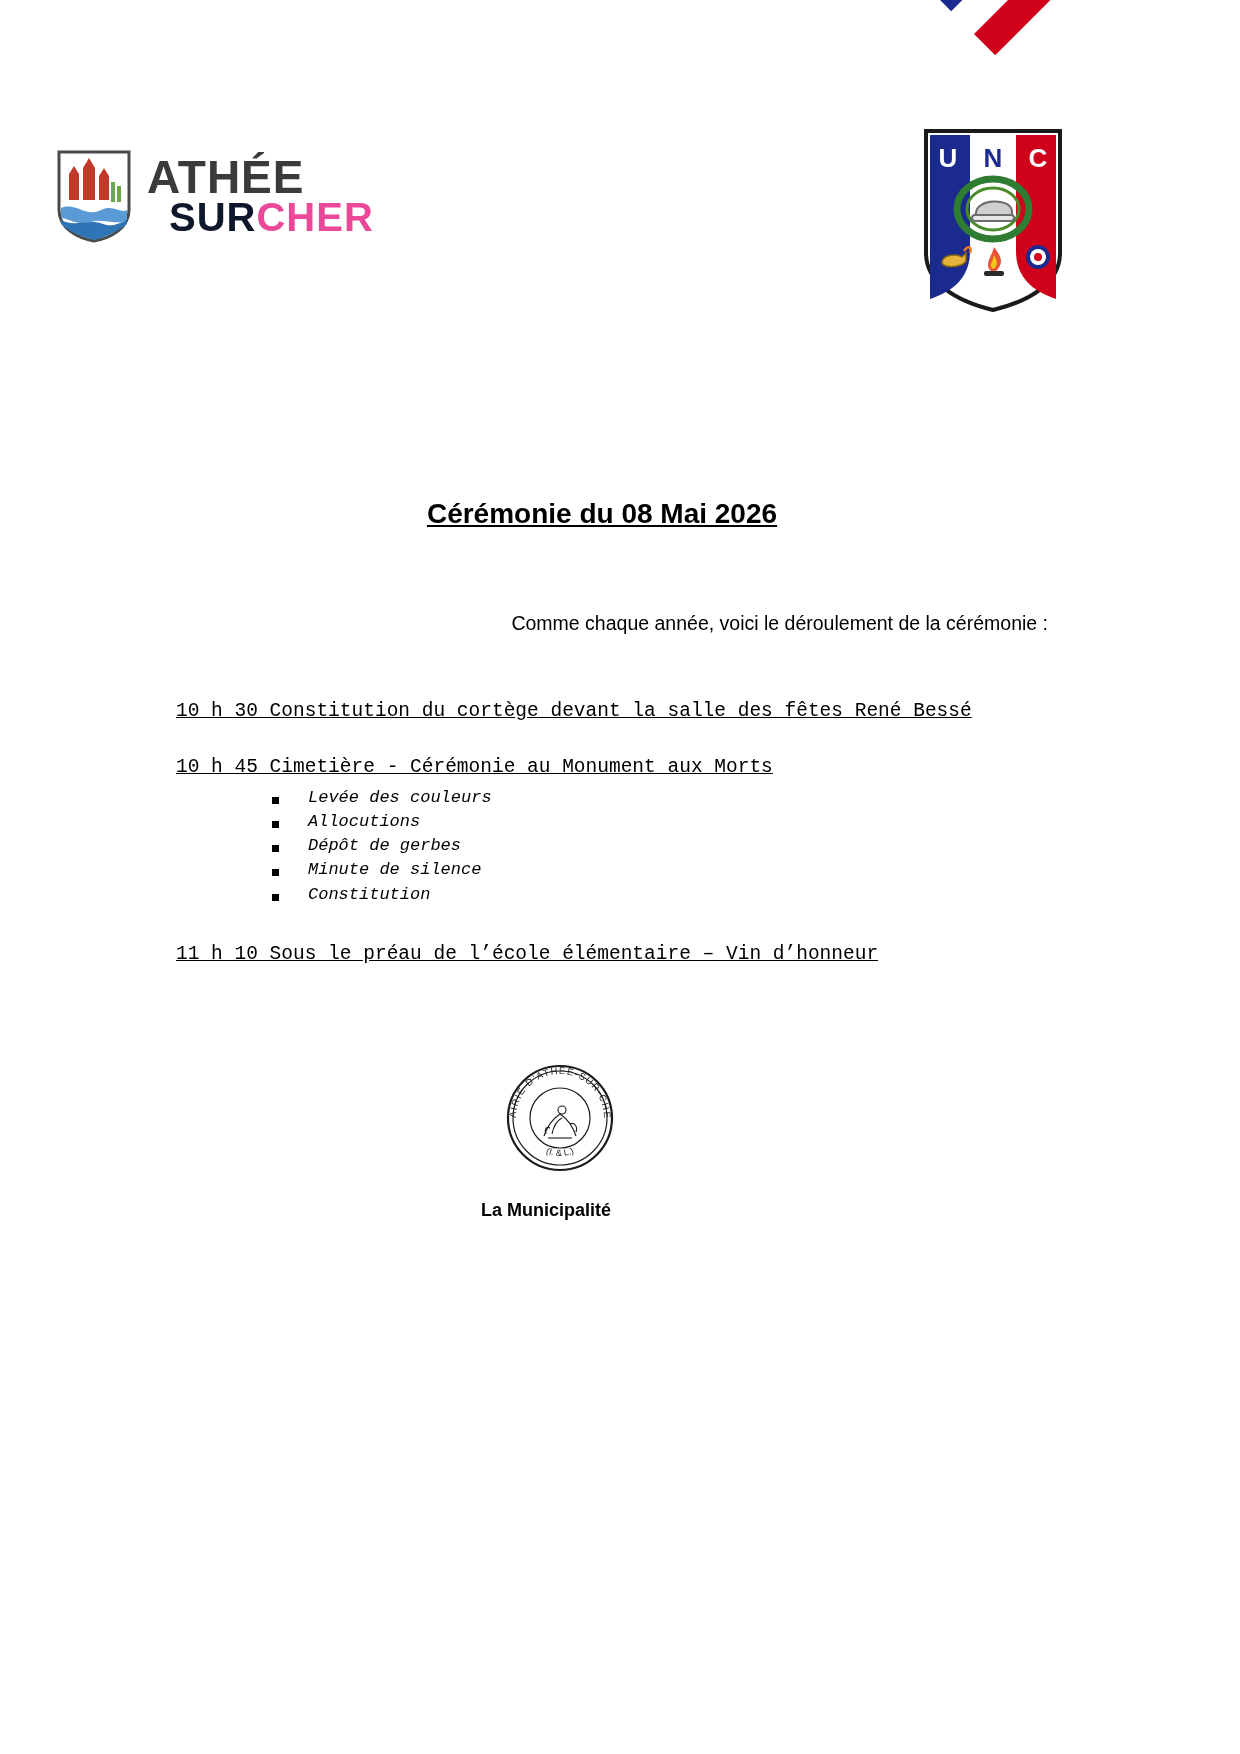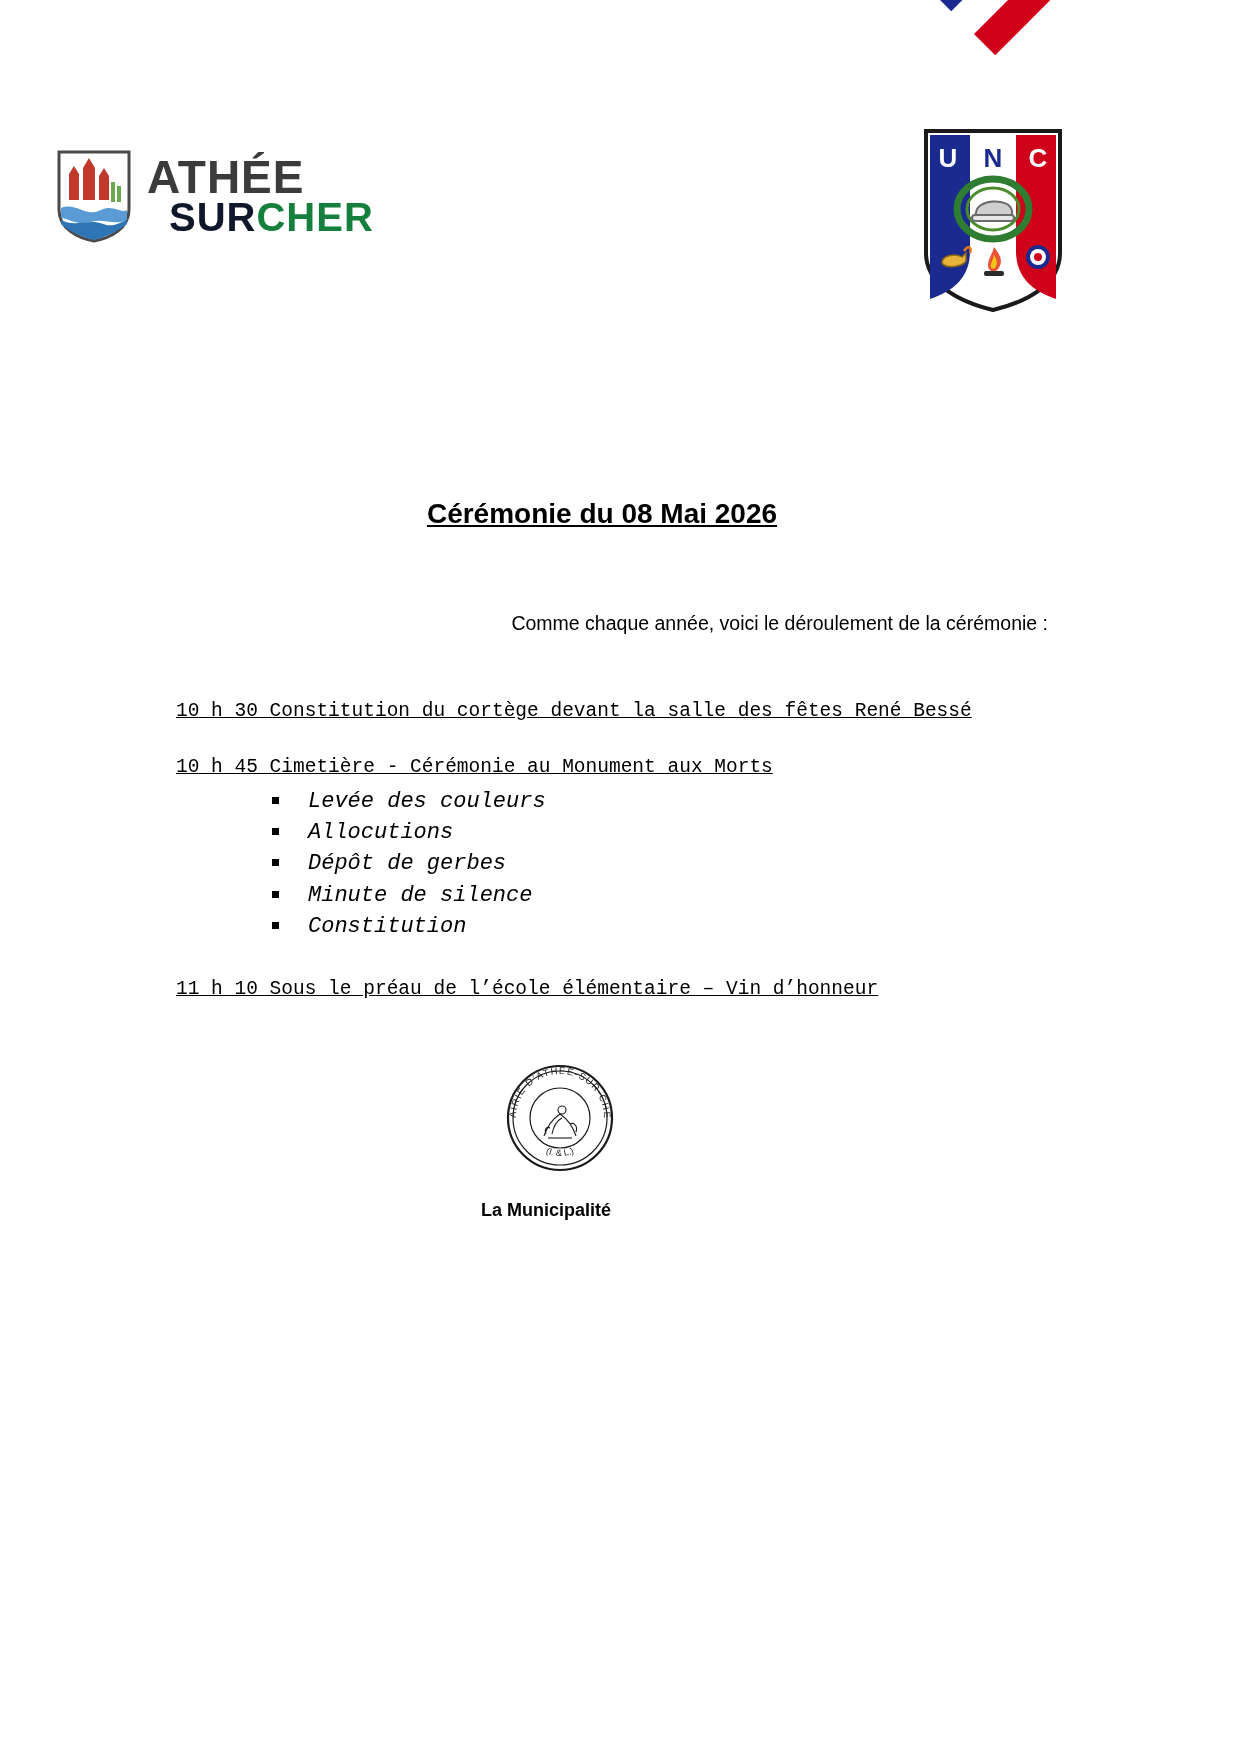--- a/index.html
+++ b/index.html
@@ -69,21 +69,21 @@
     letter-spacing: 1px;
     color: #3b3b3b;
   }
   .commune-line2 {
     font-size: 40px;
     font-weight: bold;
     letter-spacing: 1px;
     margin-left: 22px;
   }
   .commune-line2 .sur { color: #0f172a; }
-  .commune-line2 .cher { color: #15803d; }
+  .commune-line2 .cher { color: #ec4899; }
 
   .unc-logo {
     position: absolute;
     left: 918px;
     top: 125px;
     width: 150px;
     height: 190px;
   }
 
   
@@ -130,21 +130,21 @@
     margin-bottom: 8px;
     white-space: nowrap;
   }
 
   .slot-list {
     list-style: none;
     margin: 0 0 0 96px;
     padding: 0;
   }
   .slot-list li {
-    font-size: 22px;
+    font-size: 17px;
     font-style: italic;
     line-height: 1.42;
     position: relative;
     padding-left: 36px;
   }
   .slot-list li::before {
     content: "";
     position: absolute;
     left: 0;
     top: 11px;

